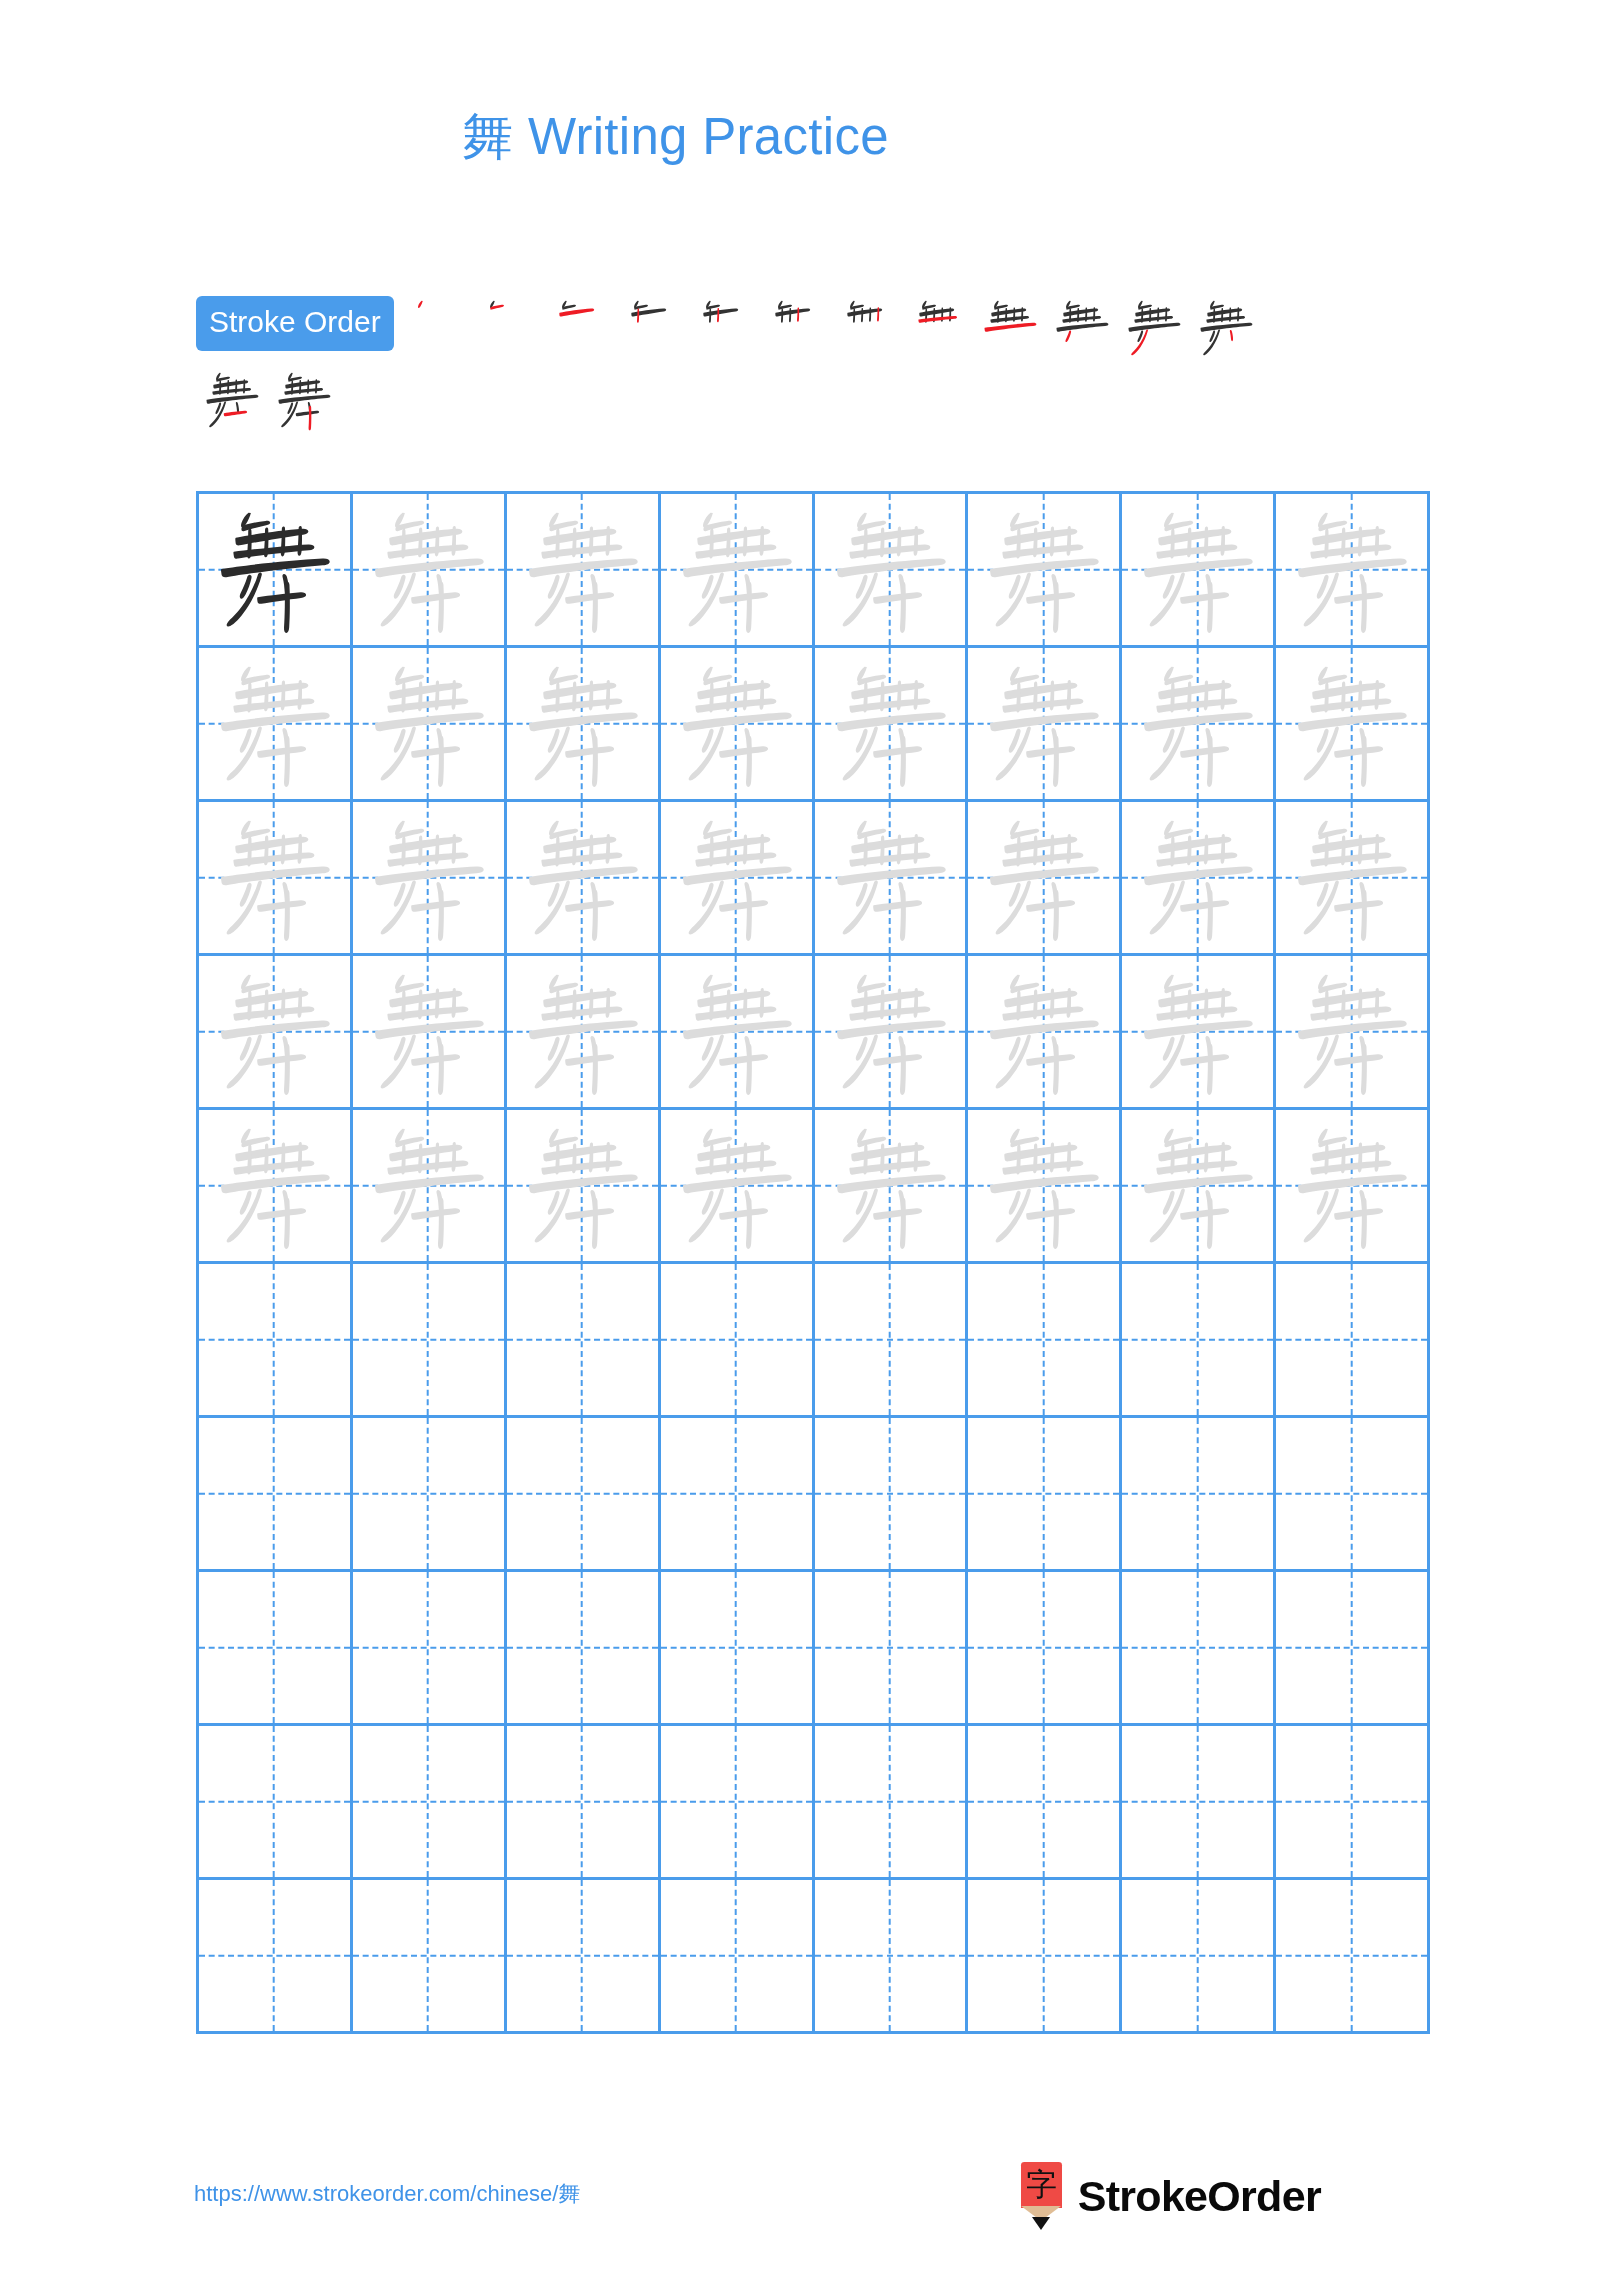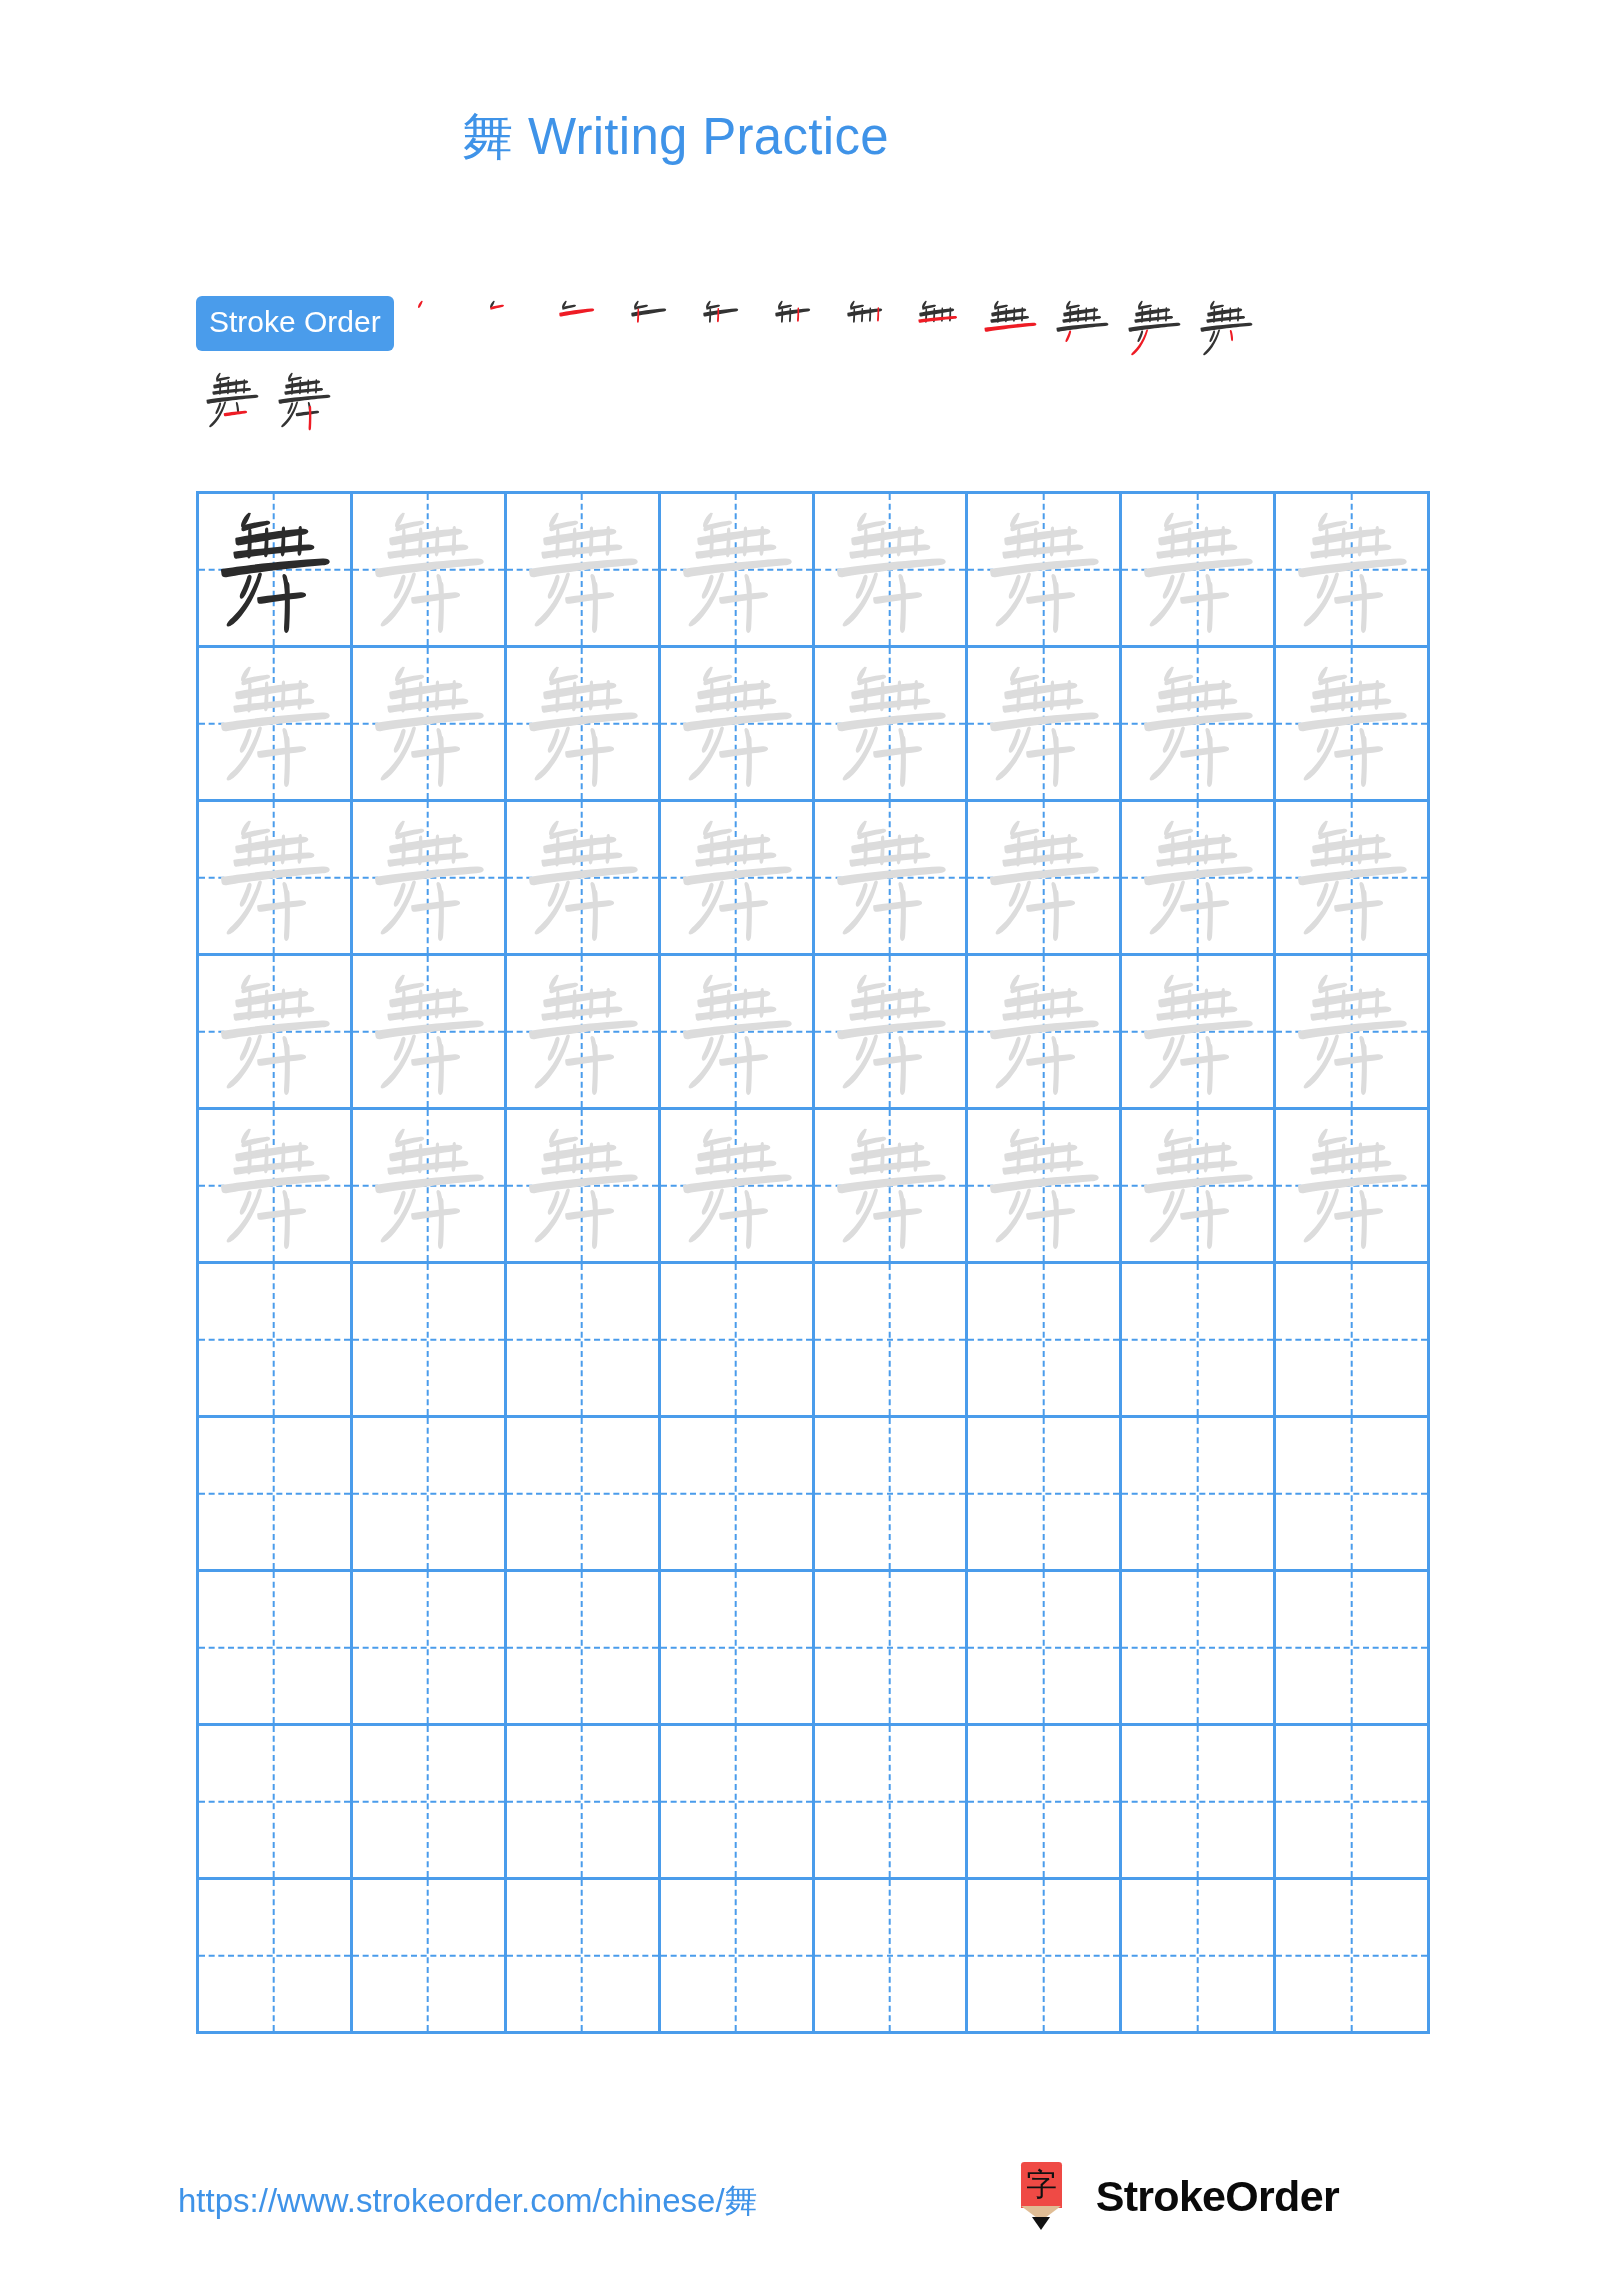--- a/index.html
+++ b/index.html
@@ -124,23 +124,23 @@
   }
   .grid-cell .glyph svg {
     width: 100%;
     height: 100%;
     display: block;
   }
 
   
   #footer-url {
     position: absolute;
-    left: 178px;
+    left: 194px;
     top: 2179px;
-    font-size: 33px;
+    font-size: 22px;
     color: #3f93e8;
     white-space: nowrap;
   }
   #footer-logo {
     position: absolute;
     left: 1021px;
     top: 2162px;
     display: flex;
     align-items: center;
   }
@@ -189,21 +189,20 @@
     line-height: 43px;
     color: #111111;
     font-family: "DejaVu Sans", sans-serif;
   }
   #logo-text {
     font-size: 43px;
     font-weight: bold;
     color: #0a0a0a;
     letter-spacing: -0.7px;
     white-space: nowrap;
-    margin-left: 18px;
   }
 </style>
 </head>
 <body>
 
 <div id="page-title">舞 Writing Practice</div>
 
 <div id="stroke-order-section">
   <span id="stroke-order-badge">Stroke Order</span><span class="stroke-steps" id="stroke-steps-row1"><span class="stroke-step"><svg viewBox="0 0 1024 1024" xmlns="http://www.w3.org/2000/svg">
           <path d="M352 128 C346 152 334 180 318 205 C308 220 298 228 292 226 C285 224 283 212 288 196 C296 170 316 142 336 126 Z" fill="#ee1c25"></path>

